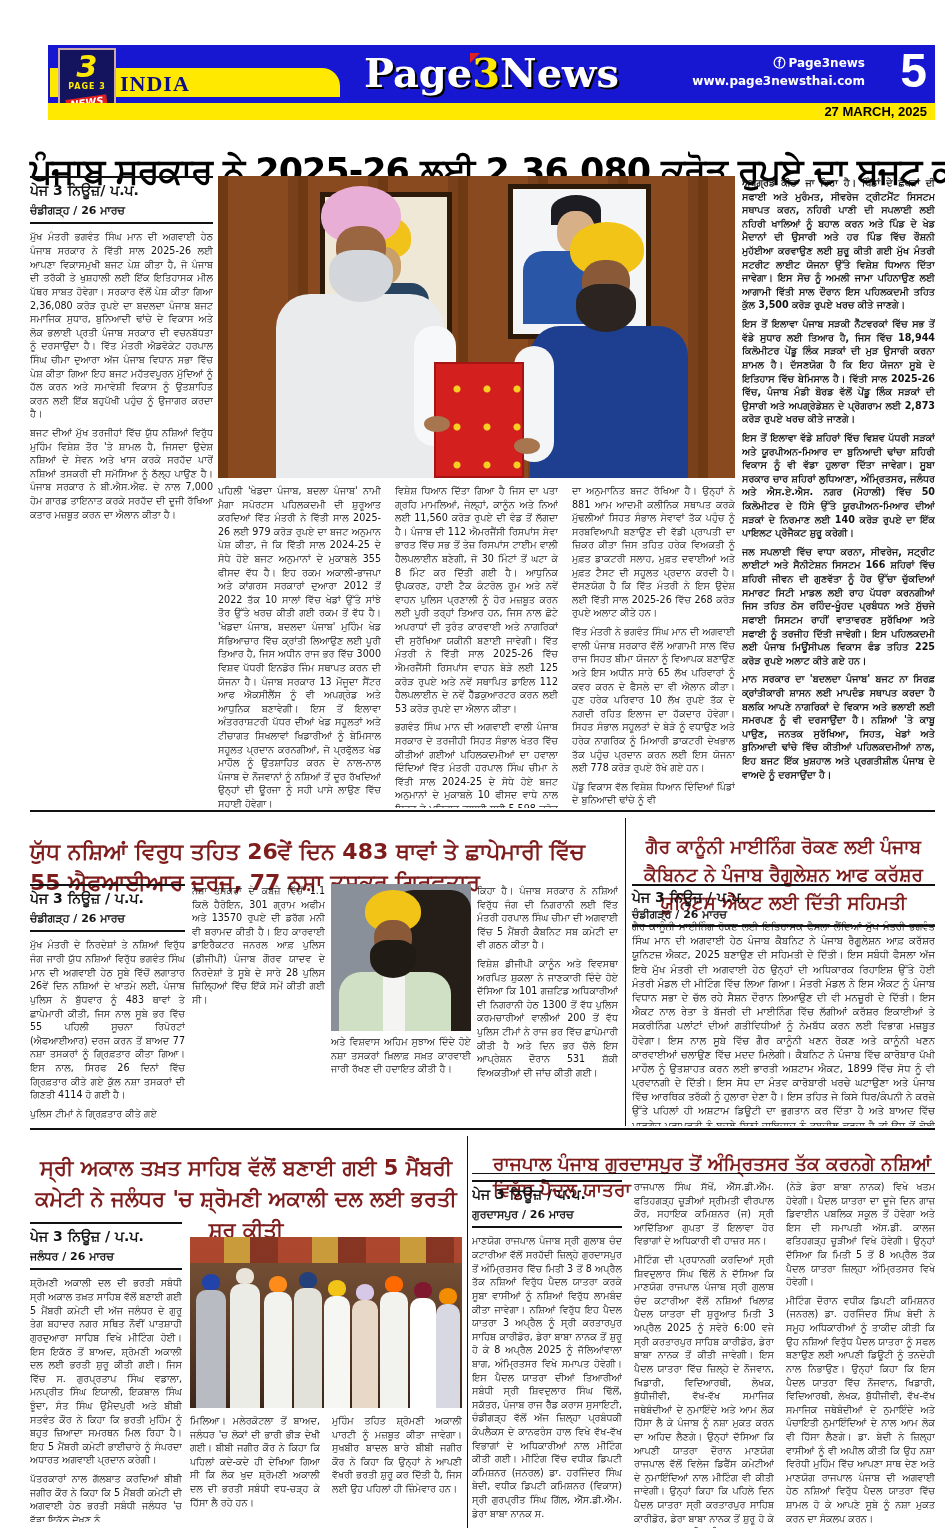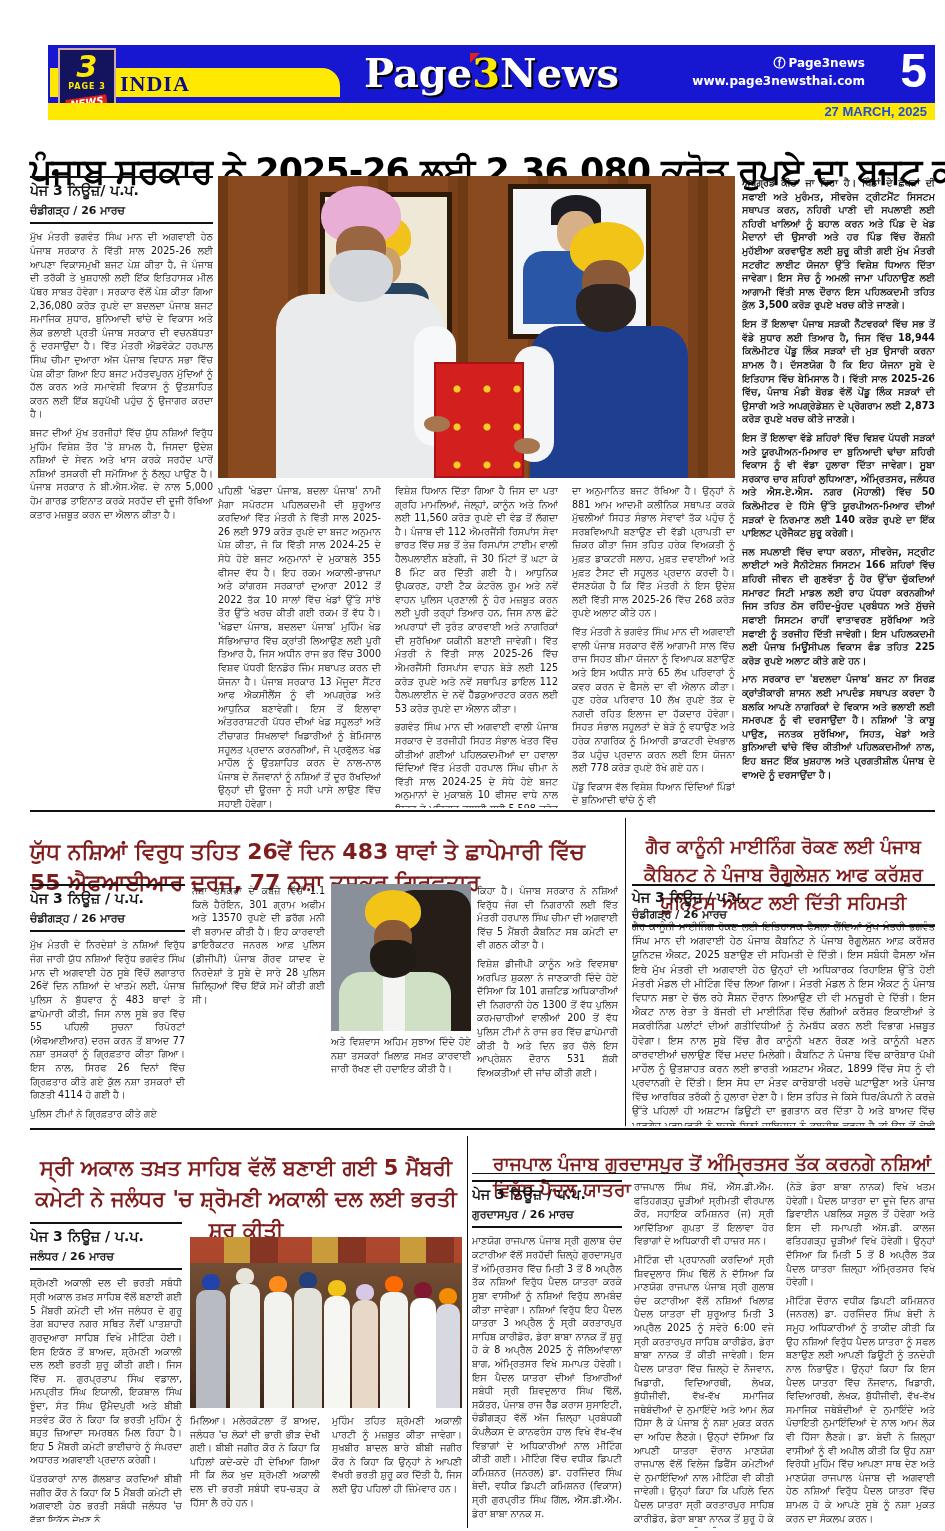--- a/index.html
+++ b/index.html
@@ -3,21 +3,21 @@
 <meta charset="utf-8">
 <style>
   html,body{margin:0;padding:0;background:#e8e8e8;}
   .page{position:relative;width:945px;height:1531px;background:#ffffff;margin:0 auto;
         font-family:"DejaVu Sans",sans-serif;color:#141414;overflow:hidden;}
   
   .masthead{position:absolute;left:48px;top:45px;width:887px;height:75px;}
   .mast-blue{position:absolute;left:0;top:0;width:887px;height:58px;background:#1717d2;}
   .date-strip{position:absolute;left:0;top:58px;width:887px;height:17px;background:#ffe900;
               display:flex;align-items:center;justify-content:flex-end;padding-right:8px;box-sizing:border-box;}
-  .date-strip span{font-size:13px;font-weight:bold;color:#1d4ed8;font-family:"Liberation Sans",sans-serif;}
+  .date-strip span{font-size:13px;font-weight:bold;color:#000000;font-family:"Liberation Sans",sans-serif;}
   .india-strip{position:absolute;left:2px;top:23px;width:290px;height:29px;background:#ffe900;
                border-radius:0 18px 0 0;display:flex;align-items:flex-end;}
   .india-strip span{margin-left:70px;font-size:22px;font-weight:bold;color:#0d0d86;
                     font-family:"Liberation Serif",serif;letter-spacing:1px;}
   .logo-box{position:absolute;left:10px;top:3px;width:58px;height:70px;background:#14145e;
             border:2px solid #caa;box-sizing:border-box;text-align:center;}
   .logo-digit{font-size:30px;font-weight:800;color:#ffe900;line-height:30px;margin-top:2px;font-style:italic;}
   .logo-sub{font-size:8px;font-weight:bold;color:#ffe900;letter-spacing:1px;}
   .logo-tag{display:inline-block;background:#e02020;color:#fff;font-size:10px;font-weight:800;
             font-style:italic;padding:0 4px;transform:rotate(-8deg);margin-top:2px;}
@@ -137,21 +137,21 @@
 
   <h1 class="headline-main">ਪੰਜਾਬ ਸਰਕਾਰ ਨੇ 2025-26 ਲਈ 2,36,080 ਕਰੋੜ ਰੁਪਏ ਦਾ ਬਜਟ ਕੀਤਾ ਪੇਸ਼</h1>
 
   <div class="bud-c1 body-col">
     <div class="byline">
       <div class="press">ਪੇਜ 3 ਨਿਊਜ਼/ ਪ.ਪ.</div>
       <div class="dateline">ਚੰਡੀਗੜ੍ਹ / 26 ਮਾਰਚ</div>
     </div>
     <div>
         <p class="para">ਮੁੱਖ ਮੰਤਰੀ ਭਗਵੰਤ ਸਿੰਘ ਮਾਨ ਦੀ ਅਗਵਾਈ ਹੇਠ ਪੰਜਾਬ ਸਰਕਾਰ ਨੇ ਵਿੱਤੀ ਸਾਲ 2025-26 ਲਈ ਆਪਣਾ ਵਿਕਾਸਮੁਖੀ ਬਜਟ ਪੇਸ਼ ਕੀਤਾ ਹੈ, ਜੋ ਪੰਜਾਬ ਦੀ ਤਰੱਕੀ ਤੇ ਖੁਸ਼ਹਾਲੀ ਲਈ ਇੱਕ ਇਤਿਹਾਸਕ ਮੀਲ ਪੱਥਰ ਸਾਬਤ ਹੋਵੇਗਾ। ਸਰਕਾਰ ਵੱਲੋਂ ਪੇਸ਼ ਕੀਤਾ ਗਿਆ 2,36,080 ਕਰੋੜ ਰੁਪਏ ਦਾ ਬਦਲਦਾ ਪੰਜਾਬ ਬਜਟ ਸਮਾਜਿਕ ਸੁਧਾਰ, ਬੁਨਿਆਦੀ ਢਾਂਚੇ ਦੇ ਵਿਕਾਸ ਅਤੇ ਲੋਕ ਭਲਾਈ ਪ੍ਰਤੀ ਪੰਜਾਬ ਸਰਕਾਰ ਦੀ ਵਚਨਬੱਧਤਾ ਨੂੰ ਦਰਸਾਉਂਦਾ ਹੈ। ਵਿੱਤ ਮੰਤਰੀ ਐਡਵੋਕੇਟ ਹਰਪਾਲ ਸਿੰਘ ਚੀਮਾ ਦੁਆਰਾ ਅੱਜ ਪੰਜਾਬ ਵਿਧਾਨ ਸਭਾ ਵਿੱਚ ਪੇਸ਼ ਕੀਤਾ ਗਿਆ ਇਹ ਬਜਟ ਮਹੱਤਵਪੂਰਨ ਮੁੱਦਿਆਂ ਨੂੰ ਹੱਲ ਕਰਨ ਅਤੇ ਸਮਾਵੇਸ਼ੀ ਵਿਕਾਸ ਨੂੰ ਉਤਸ਼ਾਹਿਤ ਕਰਨ ਲਈ ਇੱਕ ਬਹੁਪੱਖੀ ਪਹੁੰਚ ਨੂੰ ਉਜਾਗਰ ਕਰਦਾ ਹੈ।</p>
-        <p class="para">ਬਜਟ ਦੀਆਂ ਮੁੱਖ ਤਰਜੀਹਾਂ ਵਿੱਚ ਯੁੱਧ ਨਸ਼ਿਆਂ ਵਿਰੁੱਧ ਮੁਹਿੰਮ ਵਿਸ਼ੇਸ਼ ਤੌਰ 'ਤੇ ਸ਼ਾਮਲ ਹੈ, ਜਿਸਦਾ ਉਦੇਸ਼ ਨਸ਼ਿਆਂ ਦੇ ਸੇਵਨ ਅਤੇ ਖਾਸ ਕਰਕੇ ਸਰਹੱਦ ਪਾਰੋਂ ਨਸ਼ਿਆਂ ਤਸਕਰੀ ਦੀ ਸਮੱਸਿਆ ਨੂੰ ਠੱਲ੍ਹ ਪਾਉਣ ਹੈ। ਪੰਜਾਬ ਸਰਕਾਰ ਨੇ ਬੀ.ਐਸ.ਐਫ. ਦੇ ਨਾਲ 5,000 ਹੋਮ ਗਾਰਡ ਤਾਇਨਾਤ ਕਰਕੇ ਸਰਹੱਦ ਦੀ ਦੂਜੀ ਰੱਖਿਆ ਕਤਾਰ ਮਜ਼ਬੂਤ ਕਰਨ ਦਾ ਐਲਾਨ ਕੀਤਾ ਹੈ।</p>
+        <p class="para">ਬਜਟ ਦੀਆਂ ਮੁੱਖ ਤਰਜੀਹਾਂ ਵਿੱਚ ਯੁੱਧ ਨਸ਼ਿਆਂ ਵਿਰੁੱਧ ਮੁਹਿੰਮ ਵਿਸ਼ੇਸ਼ ਤੌਰ 'ਤੇ ਸ਼ਾਮਲ ਹੈ, ਜਿਸਦਾ ਉਦੇਸ਼ ਨਸ਼ਿਆਂ ਦੇ ਸੇਵਨ ਅਤੇ ਖਾਸ ਕਰਕੇ ਸਰਹੱਦ ਪਾਰੋਂ ਨਸ਼ਿਆਂ ਤਸਕਰੀ ਦੀ ਸਮੱਸਿਆ ਨੂੰ ਠੱਲ੍ਹ ਪਾਉਣ ਹੈ। ਪੰਜਾਬ ਸਰਕਾਰ ਨੇ ਬੀ.ਐਸ.ਐਫ. ਦੇ ਨਾਲ 7,000 ਹੋਮ ਗਾਰਡ ਤਾਇਨਾਤ ਕਰਕੇ ਸਰਹੱਦ ਦੀ ਦੂਜੀ ਰੱਖਿਆ ਕਤਾਰ ਮਜ਼ਬੂਤ ਕਰਨ ਦਾ ਐਲਾਨ ਕੀਤਾ ਹੈ।</p>
       </div>
   </div>
 
   <div class="bud-photo">
     <div class="p1-frame p1-frameL">
       <div class="p1-port-turbanY"></div>
       <div class="p1-port-face"></div>
       <div class="p1-port-suit"></div>
     </div>
     <div class="p1-frame p1-frameR">

